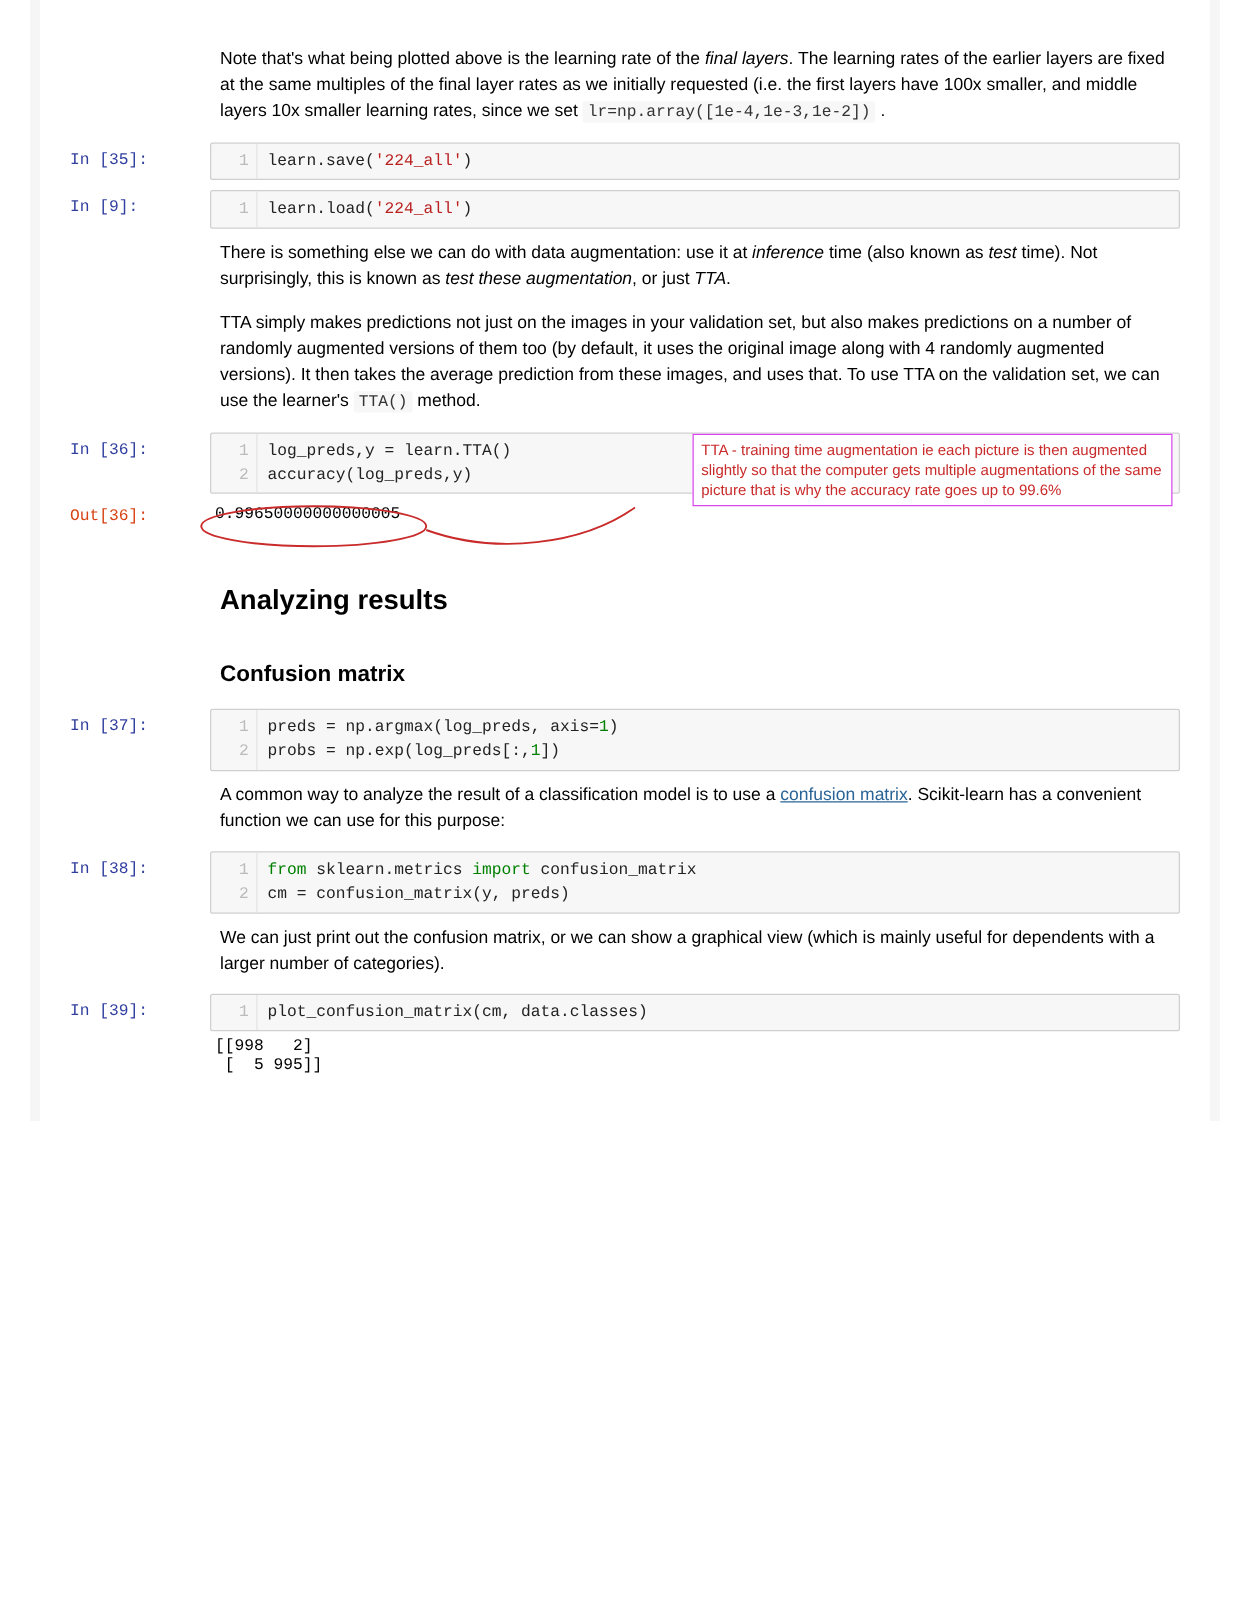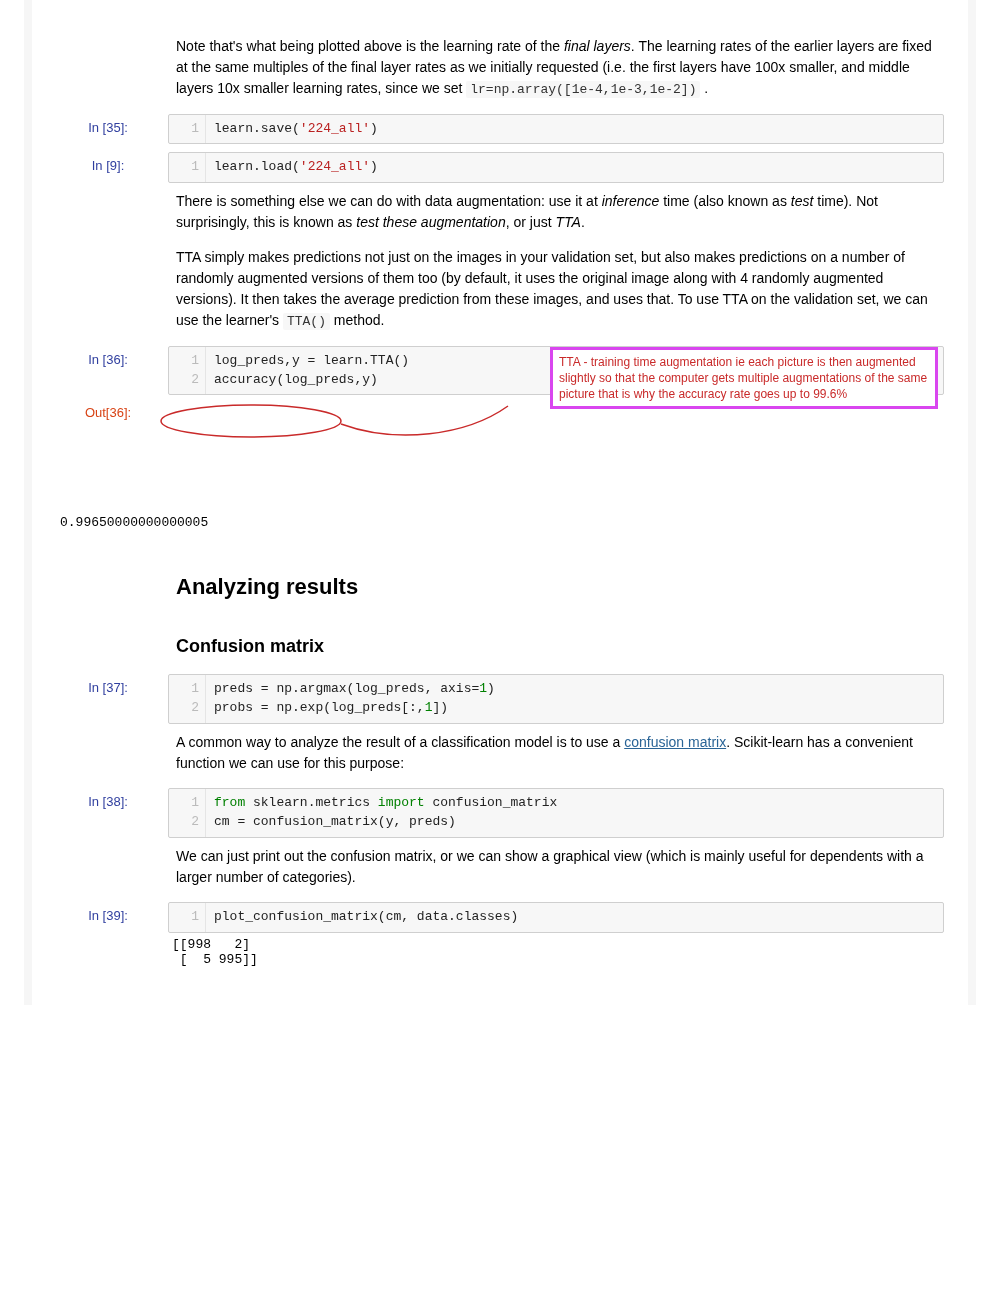--- a/index.html
+++ b/index.html
@@ -63,23 +63,23 @@
 
   
   .nb-cell {
     display: flex;
     align-items: flex-start;
     margin: 6px 0 8px 0;
   }
   .prompt {
     width: 112px;
     flex: 0 0 112px;
-    text-align: center;
+    text-align: left;
     padding-right: 8px;
-    font-family: Liberation Sans, sans-serif;
+    font-family: Liberation Mono, monospace;
     font-size: 13px;
     line-height: 1.45;
     padding-top: 5px;
     box-sizing: border-box;
   }
   .prompt.in-prompt { color: #303F9F; }
   .prompt.out-prompt { color: #D84315; }
   .cell-body { flex: 1; }
   .code-box {
     border: 1px solid #cfcfcf;
@@ -114,21 +114,21 @@
     white-space: pre;
   }
 
   
   .cell36-wrap { position: relative; }
   .annotation-box {
     position: absolute;
     right: 6px;
     top: 1px;
     width: 370px;
-    border: 3px solid #d946ef;
+    border: 1px solid #d946ef;
     background: #fff;
     font-size: 12px;
     color: #c92a2a;
     padding: 4px 6px;
     line-height: 1.35;
     z-index: 3;
   }
   svg.circle-overlay {
     position: absolute;
     z-index: 2;
@@ -190,21 +190,21 @@
             <div class="code-box" style="position:relative;">
               <div class="gutter">
                 <div>1</div>
                 <div>2</div>
               </div>
               <div class="code-lines"><span>log_preds,y = learn.TTA()</span>
 <span>accuracy(log_preds,y)</span></div>
             </div>
           </div>
         </div>
-        <div class="nb-cell" style="margin-top:-4px;flex-direction:column;">
+        <div class="nb-cell" style="margin-top:-4px;">
           <div class="prompt out-prompt">Out[36]:</div>
           <div class="cell-body">
             <div class="out-text">0.99650000000000005</div>
           </div>
         </div>
 
         <div class="annotation-box">TTA - training time augmentation ie each picture is then augmented slightly so that the computer gets multiple augmentations of the same picture that is why the accuracy rate goes up to 99.6%</div>
 
         <svg class="circle-overlay" style="left:100px; top:50px; width:360px; height:50px;" viewBox="0 0 360 50">
           <ellipse cx="95" cy="25" rx="90" ry="16" fill="none" stroke="#c92a2a" stroke-width="1.5"></ellipse>

